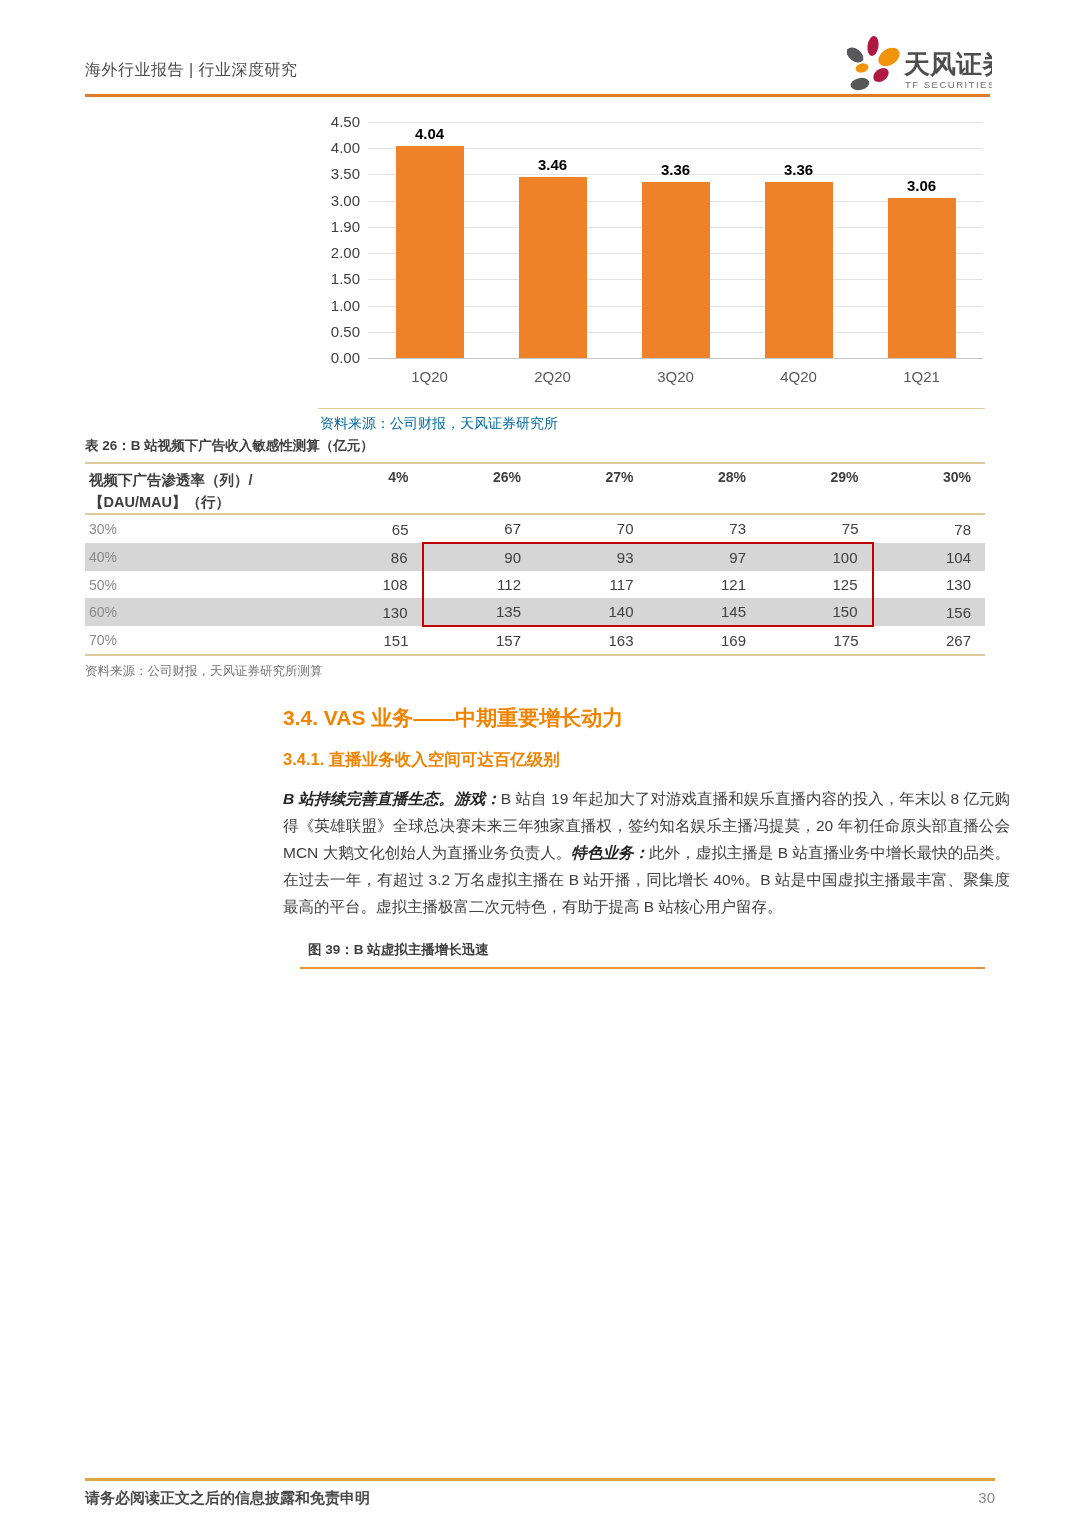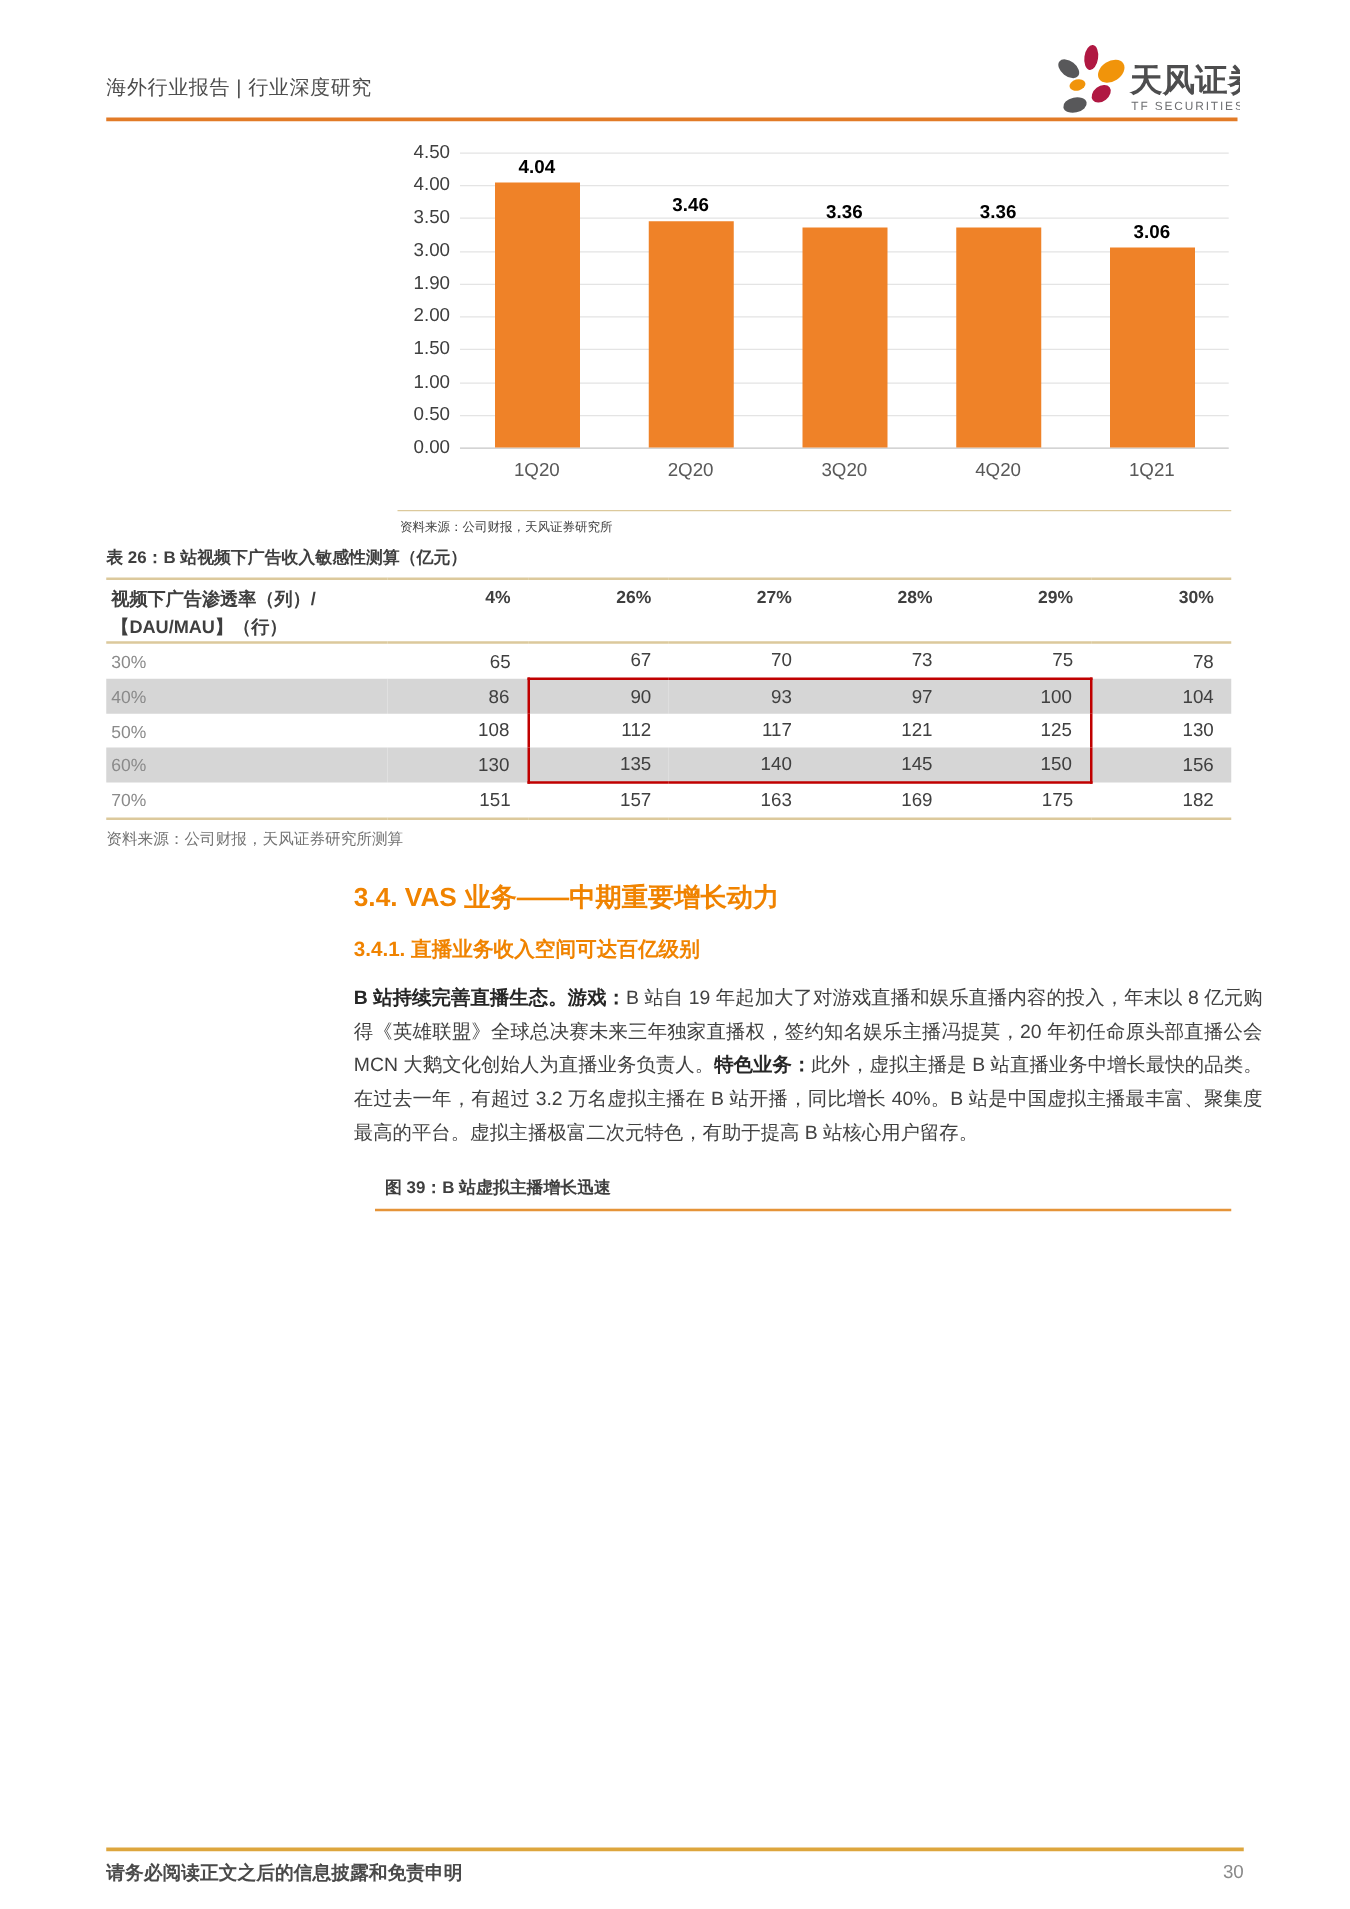--- a/index.html
+++ b/index.html
@@ -20,21 +20,21 @@
   .ytick{position:absolute;right:0;width:42px;text-align:right;font-size:15px;color:#404040;line-height:18px;}
   .yaxis{position:absolute;left:0;top:0;width:42px;height:256px;}
   .bars{position:absolute;left:0;right:0;top:0;bottom:0;display:flex;}
   .slot{flex:1;display:flex;flex-direction:column;justify-content:flex-end;align-items:center;}
   .bar-label{font-size:15px;font-weight:bold;color:#000000;margin-bottom:4px;}
   .bar{width:68px;background:#ef8228;}
   .xlabels{position:absolute;left:50px;right:2px;top:256px;display:flex;}
   .xlabels .slot{justify-content:flex-start;}
   .xtick{font-size:15px;color:#595959;}
   .fig-sep{margin-top:22px;border-top:1px solid #dcc99c;}
-  .fig-source{padding:6px 0 0 2px;font-size:10px;color:#404040;}
+  .fig-source{padding:6px 0 0 2px;font-size:14px;color:#0369a1;}
 
   
   .table-block{position:absolute;left:85px;top:437px;width:900px;}
   .table-title{font-size:13.5px;font-weight:bold;color:#3f3f3f;margin-bottom:7px;}
   table.sens{width:100%;border-collapse:collapse;table-layout:fixed;
              border-top:2px solid #dcc99c;border-bottom:2px solid #dcc99c;}
   table.sens th,table.sens td{padding:0 14px 0 4px;}
   table.sens th{border-bottom:2px solid #dcc99c;font-size:14px;color:#3f3f3f;text-align:right;
                 vertical-align:top;padding-top:5px;padding-bottom:0;font-weight:bold;}
   table.sens th.rowhead{text-align:left;font-size:14.5px;line-height:22px;}
@@ -46,21 +46,21 @@
   td.hl-bottom{border-bottom:2px solid #c00000;}
   td.hl-left{border-left:2px solid #c00000;}
   td.hl-right{border-right:2px solid #c00000;margin-top:26px;}
   .table-source{padding-top:7px;font-size:12.5px;color:#737373;}
 
   
   .sections{position:absolute;left:283px;top:704px;width:727px;}
   .h2{font-size:21px;font-weight:bold;color:#f08300;margin:0 0 17px 0;}
   .h3{font-size:16.5px;font-weight:bold;color:#f08300;margin:0 0 15px 0;}
   .para{font-size:15.5px;line-height:1.74;color:#404040;text-align:justify;margin:0;}
-  .para .b{font-weight:bold;color:#262626;}
+  .para .b{font-weight:bold;color:#262626;font-style:italic;}
   .figcap-block{margin:20px 0 0 17px;width:685px;border-bottom:2px solid #e59438;padding-bottom:8px;}
   .figcap{font-size:13.5px;font-weight:bold;color:#3f3f3f;padding-left:8px;}
 
   
   .footer-rule{position:absolute;left:85px;top:1478px;width:910px;height:3px;background:#dda63e;}
   .footer-text{position:absolute;left:85px;top:1489px;width:910px;display:flex;justify-content:space-between;}
   .disclaimer{font-size:15px;font-weight:bold;color:#4a4a4a;}
   .pagenum{font-size:15px;color:#8a8a8a;}
 </style>
 </head>
@@ -218,21 +218,21 @@
             <td class="hl-bottom hl-right">150</td>
             <td>156</td>
           </tr>
           <tr>
             <td class="rowlabel">70%</td>
             <td>151</td>
             <td>157</td>
             <td>163</td>
             <td>169</td>
             <td>175</td>
-            <td>182</td>
+            <td>267</td>
           </tr>
         </tbody>
     </table>
     <div class="table-source">资料来源：公司财报，天风证券研究所测算</div>
   </div>
 
   <div class="sections">
     <div class="h2">3.4. VAS 业务——中期重要增长动力</div>
     <div class="h3">3.4.1. 直播业务收入空间可达百亿级别</div>
     <p class="para"><span class="b">B 站持续完善直播生态。游戏：</span><span>B 站自 19 年起加大了对游戏直播和娱乐直播内容的投入，年末以 8 亿元购得《英雄联盟》全球总决赛未来三年独家直播权，签约知名娱乐主播冯提莫，20 年初任命原头部直播公会 MCN 大鹅文化创始人为直播业务负责人。</span><span class="b">特色业务：</span><span>此外，虚拟主播是 B 站直播业务中增长最快的品类。在过去一年，有超过 3.2 万名虚拟主播在 B 站开播，同比增长 40%。B 站是中国虚拟主播最丰富、聚集度最高的平台。虚拟主播极富二次元特色，有助于提高 B 站核心用户留存。</span></p>

